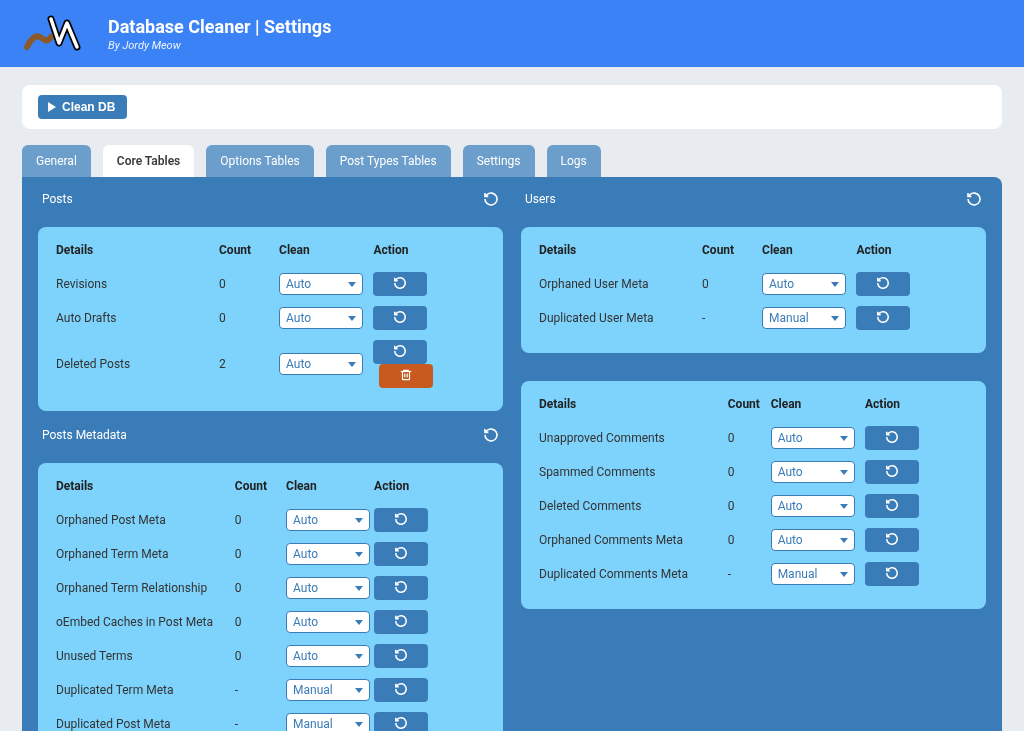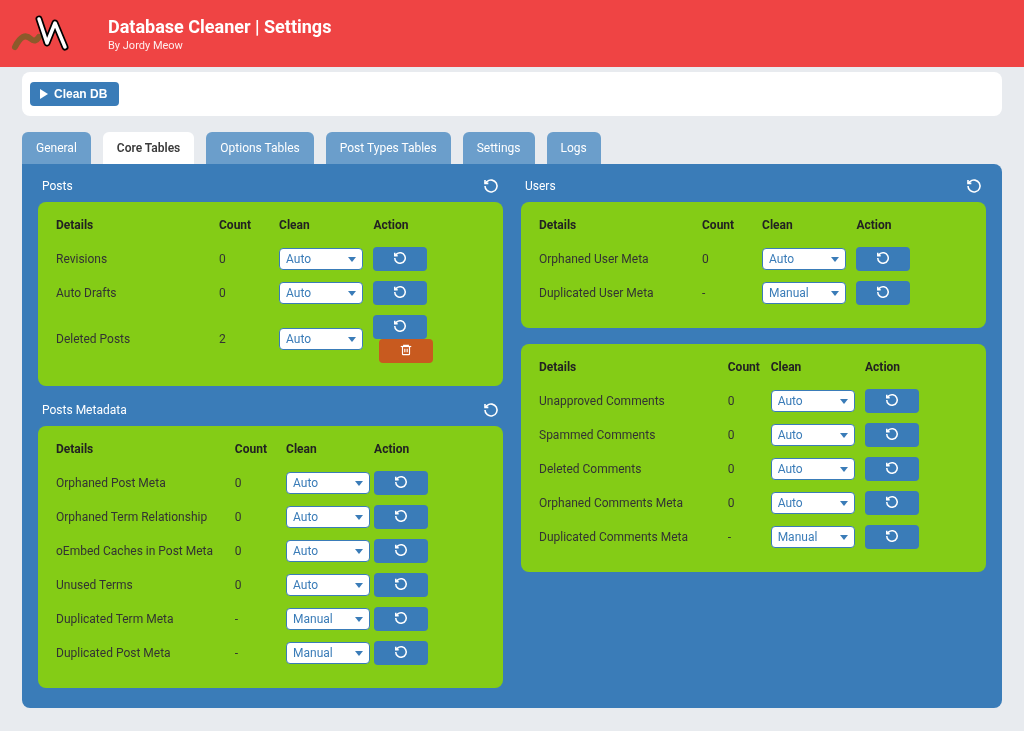--- a/index.html
+++ b/index.html
@@ -4,42 +4,42 @@
 <style>
   * { box-sizing: border-box; margin: 0; padding: 0; }
   body {
     font-family: -apple-system, BlinkMacSystemFont, "Segoe UI", Roboto, Helvetica, Arial, sans-serif;
     background: #e8ebef;
     width: 1024px;
     height: 731px;
     overflow: hidden;
   }
   .header {
-    background: #ef4444;
+    background: #3b82f6;
     height: 67px;
     display: flex;
     align-items: center;
-    padding: 0 6px;
-    gap: 32px;
+    padding: 0 18px;
+    gap: 20px;
   }
   .logo {
     width: 70px;
     height: 48px;
     display:flex;
     align-items:center;
     justify-content:center;
   }
   .title-block { color: #fff; }
   .page-title { font-size: 18px; font-weight: 700; }
-  .page-subtitle { font-size: 11px; opacity: 0.9; margin-top: 2px; }
+  .page-subtitle { font-size: 11px; opacity: 0.9; margin-top: 2px; font-style: italic; }
   .toolbar {
-    margin: 5px 22px 0 22px;
+    margin: 18px 22px 0 22px;
     background: #fff;
     border-radius: 8px;
-    padding: 10px 8px;
+    padding: 10px 16px;
   }
   .clean-db-btn {
     background: #3a7cb8;
     color: #fff;
     border: none;
     border-radius: 4px;
     padding: 5px 12px 5px 10px;
     font-size: 12px;
     font-weight: 600;
     display: inline-flex;
@@ -90,23 +90,24 @@
     color: #fff;
     padding: 0 4px 8px 4px;
   }
   .card-title { font-size: 12px; font-weight: 400; }
   .refresh-icon {
     width: 16px; height: 16px;
     display:inline-flex; align-items:center; justify-content:center;
     cursor:pointer;
   }
   .card {
-    background: #84cc16;
+    background: #7dd3fc;
     border-radius: 8px;
     padding: 16px 18px 18px 18px;
+    margin-top: 12px;
   }
   table { width: 100%; border-collapse: collapse; font-size: 12px; }
   th { text-align: left; font-weight: 700; color: #222; padding-bottom: 10px; }
   td { padding: 5px 4px 5px 0; color: #333; vertical-align: middle; }
   .select {
     border: 1.5px solid #3a7cb8;
     color: #3a7cb8;
     background: #fff;
     border-radius: 4px;
     padding: 3px 6px;
@@ -300,20 +301,34 @@
                     <span class="chev"></span>
                   </div></td>
                 <td><button class="action-btn">
                     <span><svg width="14" height="14" viewBox="0 0 24 24" fill="none" stroke="#fff" stroke-width="2.6">
                         <path d="M3 12a9 9 0 1 0 3-6.7L3 8"></path>
                         <path d="M3 3v5h5"></path>
                       </svg></span>
                   </button></td>
               </tr>
               <tr>
+                <td>Orphaned Term Meta</td>
+                <td>0</td>
+                <td><div class="select">
+                    <span>Auto</span>
+                    <span class="chev"></span>
+                  </div></td>
+                <td><button class="action-btn">
+                    <span><svg width="14" height="14" viewBox="0 0 24 24" fill="none" stroke="#fff" stroke-width="2.6">
+                        <path d="M3 12a9 9 0 1 0 3-6.7L3 8"></path>
+                        <path d="M3 3v5h5"></path>
+                      </svg></span>
+                  </button></td>
+              </tr>
+              <tr>
                 <td>Orphaned Term Relationship</td>
                 <td>0</td>
                 <td><div class="select">
                     <span>Auto</span>
                     <span class="chev"></span>
                   </div></td>
                 <td><button class="action-btn">
                     <span><svg width="14" height="14" viewBox="0 0 24 24" fill="none" stroke="#fff" stroke-width="2.6">
                         <path d="M3 12a9 9 0 1 0 3-6.7L3 8"></path>
                         <path d="M3 3v5h5"></path>

